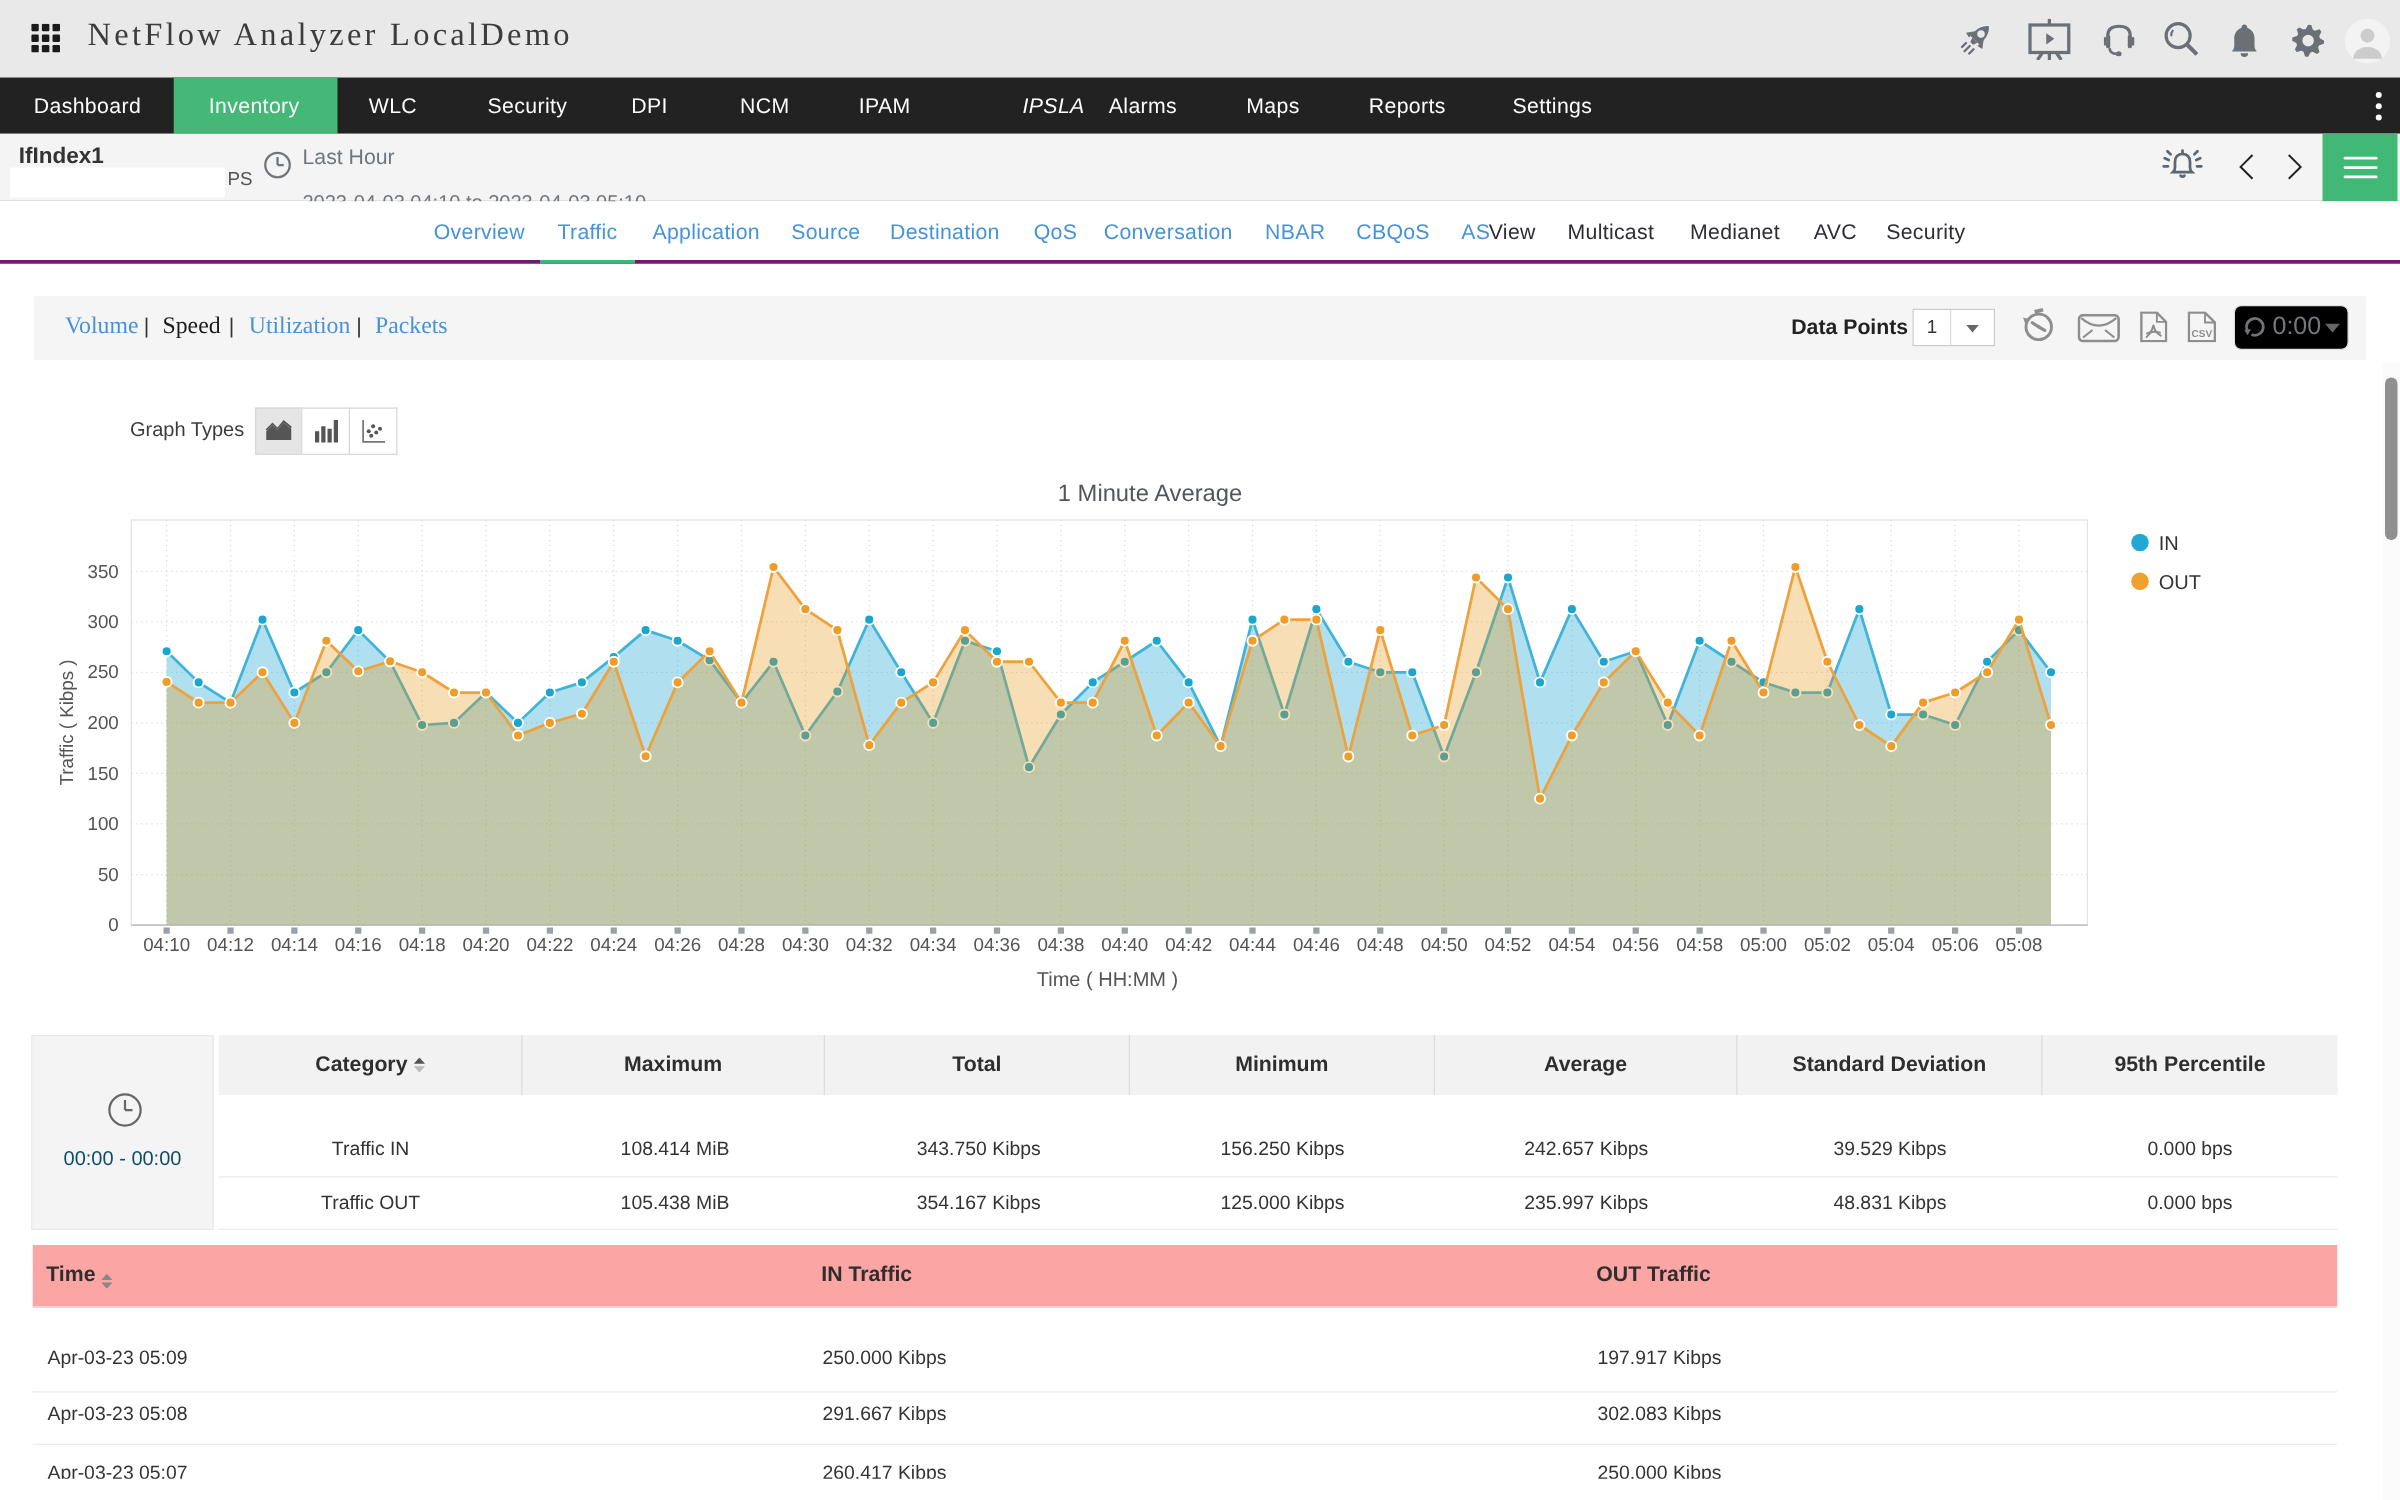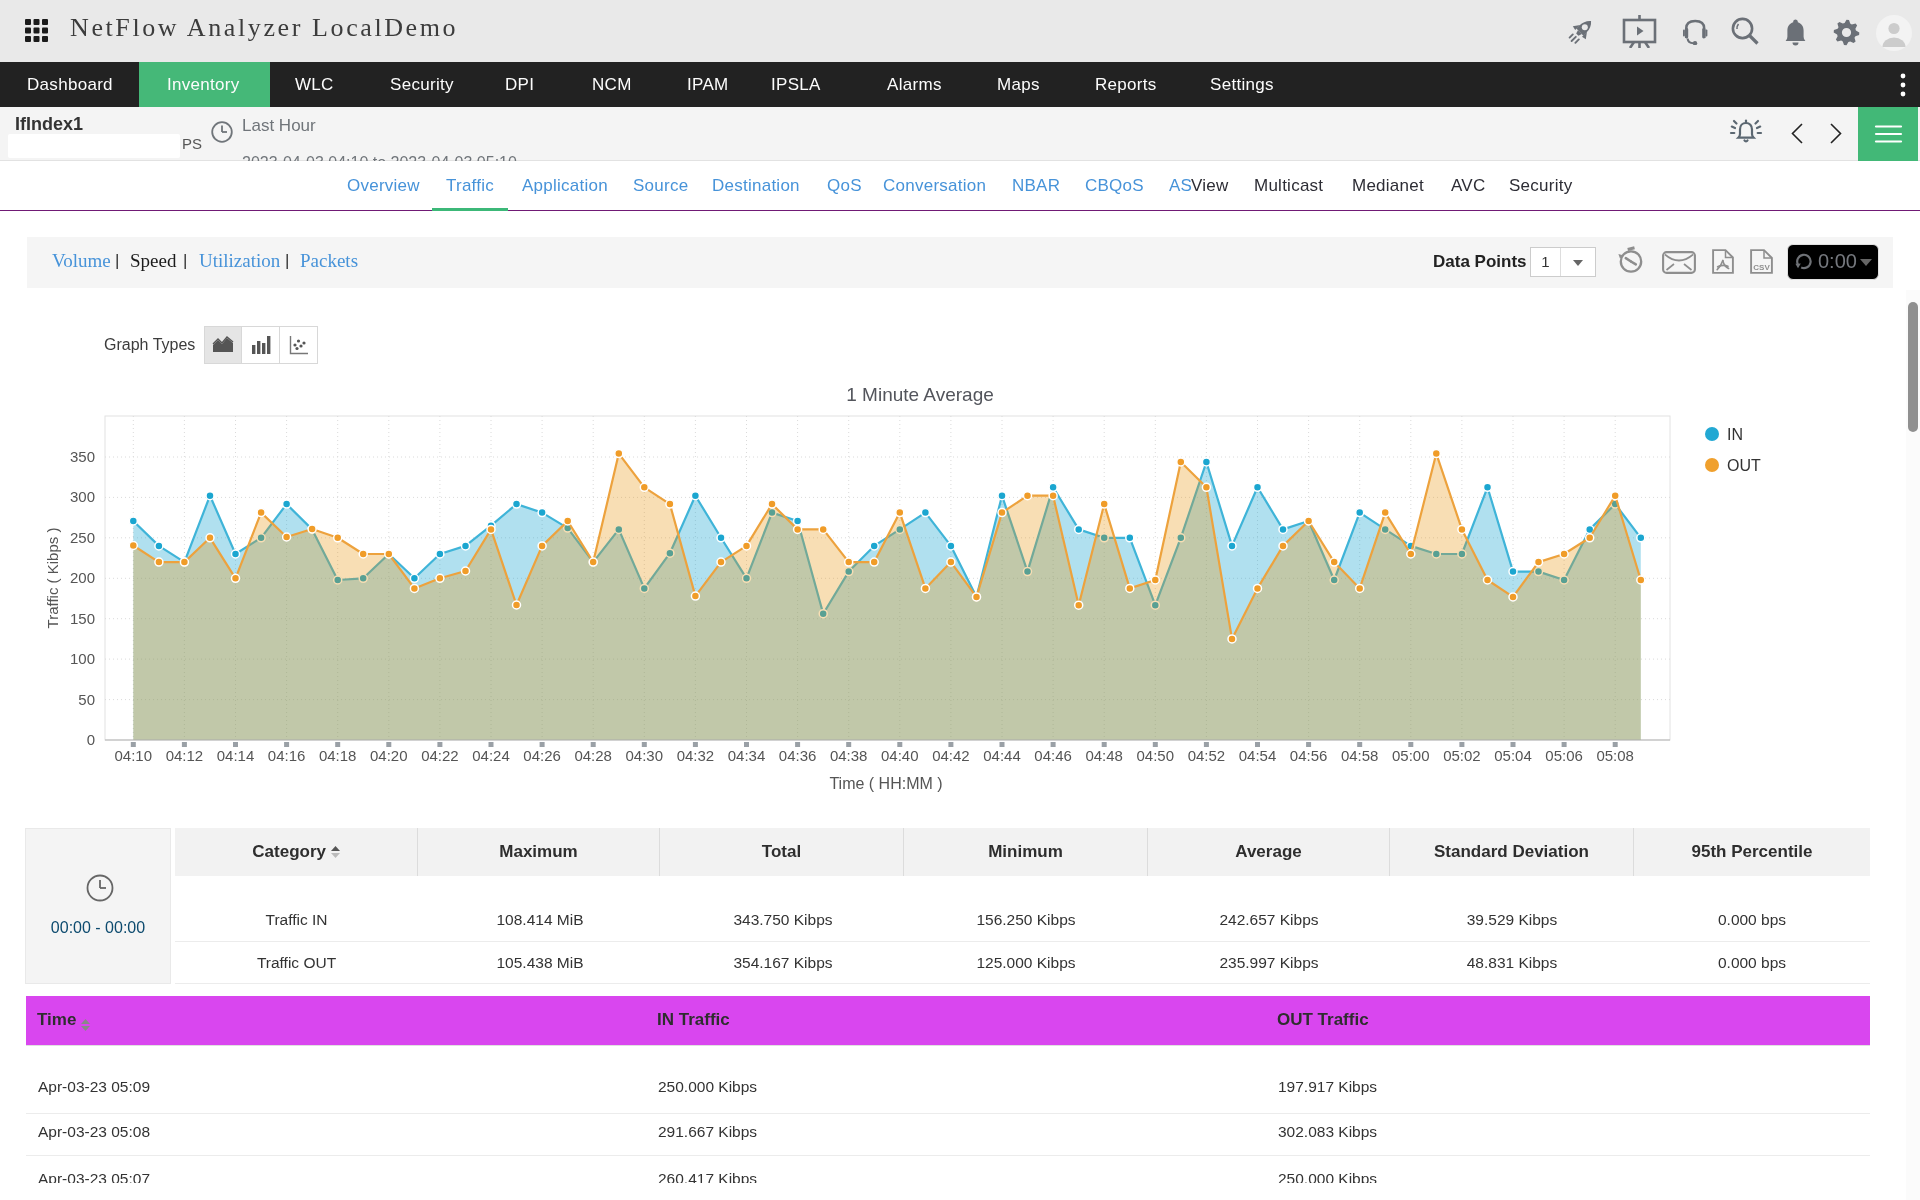--- a/index.html
+++ b/index.html
@@ -26,21 +26,21 @@
 #sub { left:0; top:107px; width:1920px; height:54px; background:#f4f4f4;
   border-bottom:1px solid #e2e2e2; }
 #sub .ifname { position:absolute; left:15px; top:7px; font-size:18px; font-weight:bold; color:#333; }
 #sub .redact { position:absolute; left:8px; top:27px; width:172px; height:24px; background:#fff; border-radius:2px; }
 #sub .ps { position:absolute; left:182px; top:28px; font-size:15px; color:#555; }
 #sub .lasthour { position:absolute; left:242px; top:9px; font-size:17px; color:#70757a; }
 #sub .range { position:absolute; left:242px; top:47px; font-size:16px; color:#70757a; }
 #sub .greenbtn { position:absolute; left:1858px; top:0; width:60px; height:54px; background:#42b877; }
 
 
-#tabs { left:0; top:161px; width:1920px; height:50px; background:#fff; border-bottom:1px solid #701a75;padding-left:31px; }
+#tabs { left:0; top:161px; width:1920px; height:50px; background:#fff; border-bottom:3px solid #701a75;padding-left:31px; }
 #tabs .t { position:absolute; top:0; font-size:17px; letter-spacing:0.25px; color:#4793d9; line-height:50px; height:50px; }
 #tabs .t.dark { color:#2d2d35; }
 #tabs .t.active { color:#4793d9; }
 #tabs .t.active:after { content:""; position:absolute; left:-14px; right:-14px; bottom:0; height:3px; background:#3cb878; }
 
 
 #toolbar { left:27px; top:237px; width:1866px; height:51px; background:#f5f5f5; }
 #toolbar .lnk { font-family:"Liberation Serif", serif; font-size:19px; }
 #toolbar .sep { color:#333; font-size:17px; }
 #dpLabel { position:absolute; left:1406px; top:15px; font-size:17px; font-weight:bold; color:#222; }
@@ -73,21 +73,21 @@
 #sumTable { left:175px; top:828px; width:1695px; height:156px; }
 #sumTable .hrow { position:absolute; left:0; top:0; width:1695px; height:48px; background:#f2f2f2; display:flex; }
 #sumTable .hcell { border-right:1px solid #dcdcdc; display:flex; align-items:center; justify-content:center;
   font-size:17px; font-weight:bold; color:#2e2e2e; }
 #sumTable .hcell.last { border-right:none; }
 #sumTable .row { position:absolute; left:0; width:1695px; height:42px; display:flex; border-bottom:1px solid #ececec; }
 #sumTable .cell { display:flex; align-items:center; justify-content:center; font-size:15.5px; color:#333; }
 
 
 #btmTable { left:26px; top:996px; width:1844px; height:187px; overflow:hidden; }
-#btmTable .hrow { position:absolute; left:0; top:0; width:1844px; height:50px; background:#d946ef;
+#btmTable .hrow { position:absolute; left:0; top:0; width:1844px; height:50px; background:#fca5a5;
   border-bottom:1px solid #e0e0e0; }
 #btmTable .h { position:absolute; top:14px; font-size:17px; font-weight:bold; color:#2e2e2e; }
 #btmTable .r { position:absolute; font-size:15.5px; color:#333; }
 #btmTable .rline { position:absolute; left:0; width:1844px; border-bottom:1px solid #ececec; }
 
 
 #vtrack { left:1906px; top:290px; width:14px; height:910px; background:#fbfbfb; }
 #vthumb { left:1908px; top:302px; width:10px; height:130px; background:#909090; border-radius:5px; }
 </style>
 </head>
@@ -165,21 +165,21 @@
 
   <div id="nav" class="abs">
     <div class="greenblk"></div>
     <div class="it" style="left:27px;">Dashboard</div>
     <div class="it" style="left:167px;">Inventory</div>
     <div class="it" style="left:295px;">WLC</div>
     <div class="it" style="left:390px;">Security</div>
     <div class="it" style="left:505px;">DPI</div>
     <div class="it" style="left:592px;">NCM</div>
     <div class="it" style="left:687px;">IPAM</div>
-    <div class="it" style="left:771px;">IPSLA</div>
+    <div class="it" style="left:818px;font-style:italic;">IPSLA</div>
     <div class="it" style="left:887px;">Alarms</div>
     <div class="it" style="left:997px;">Maps</div>
     <div class="it" style="left:1095px;">Reports</div>
     <div class="it" style="left:1210px;">Settings</div>
     <svg class="kebab" viewBox="0 0 8 26">
         <g fill="#fff">
           <circle cx="4" cy="4" r="2.4"></circle>
           <circle cx="4" cy="13" r="2.4"></circle>
           <circle cx="4" cy="22" r="2.4"></circle>
         </g>

